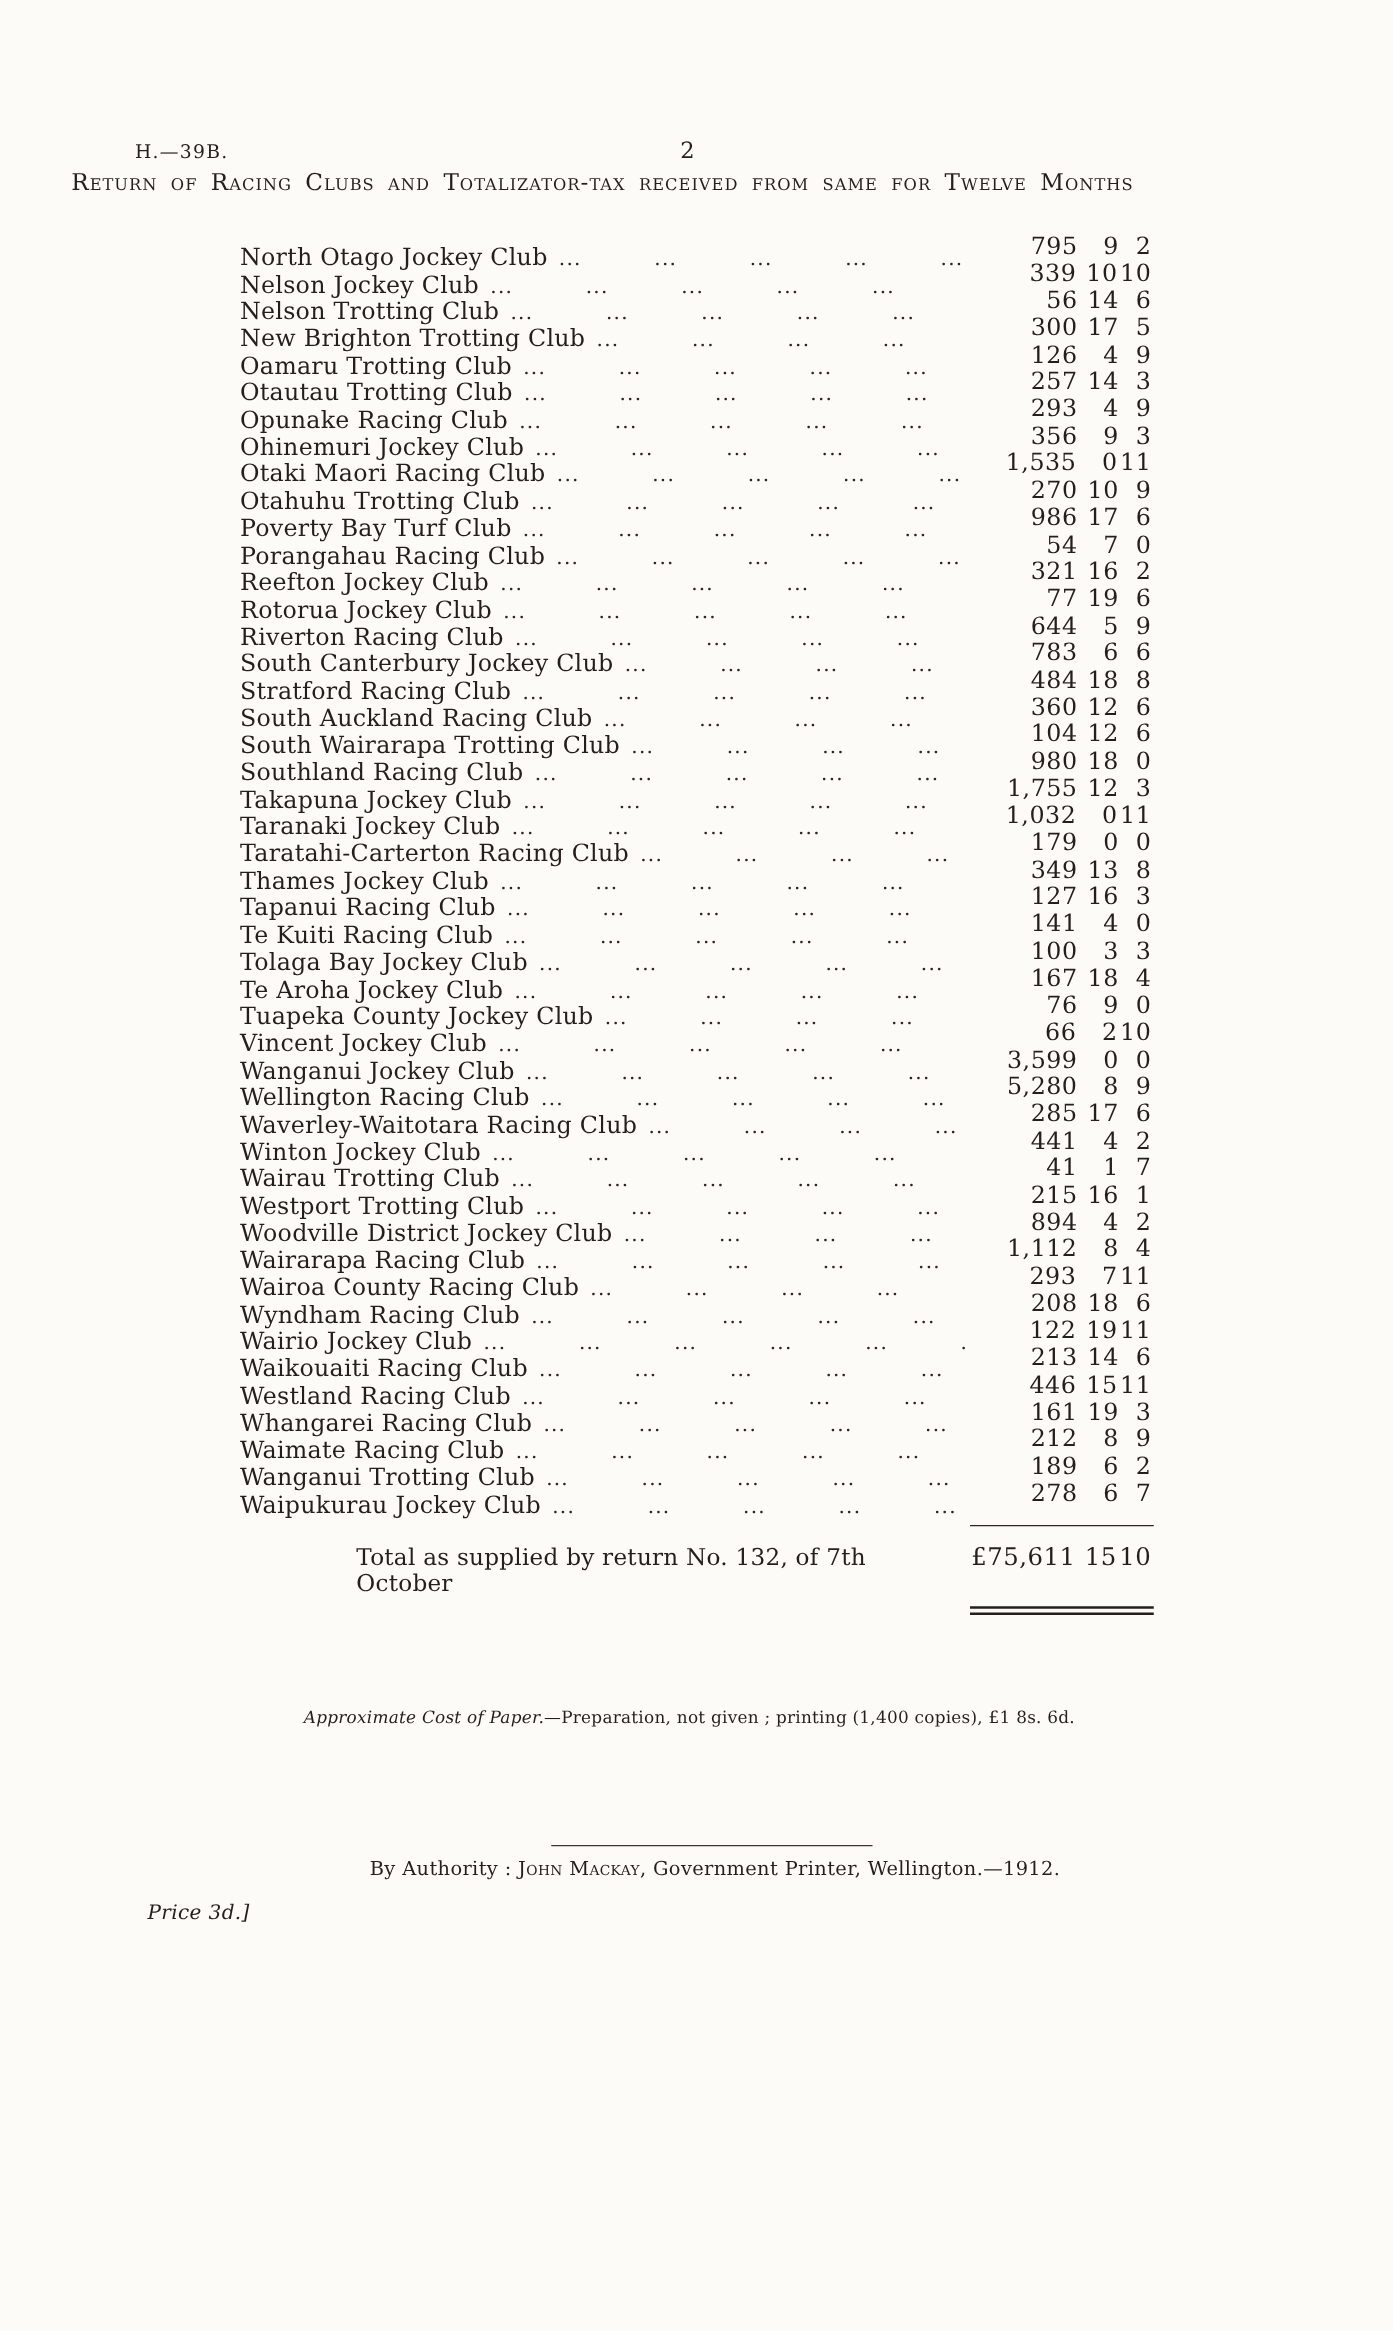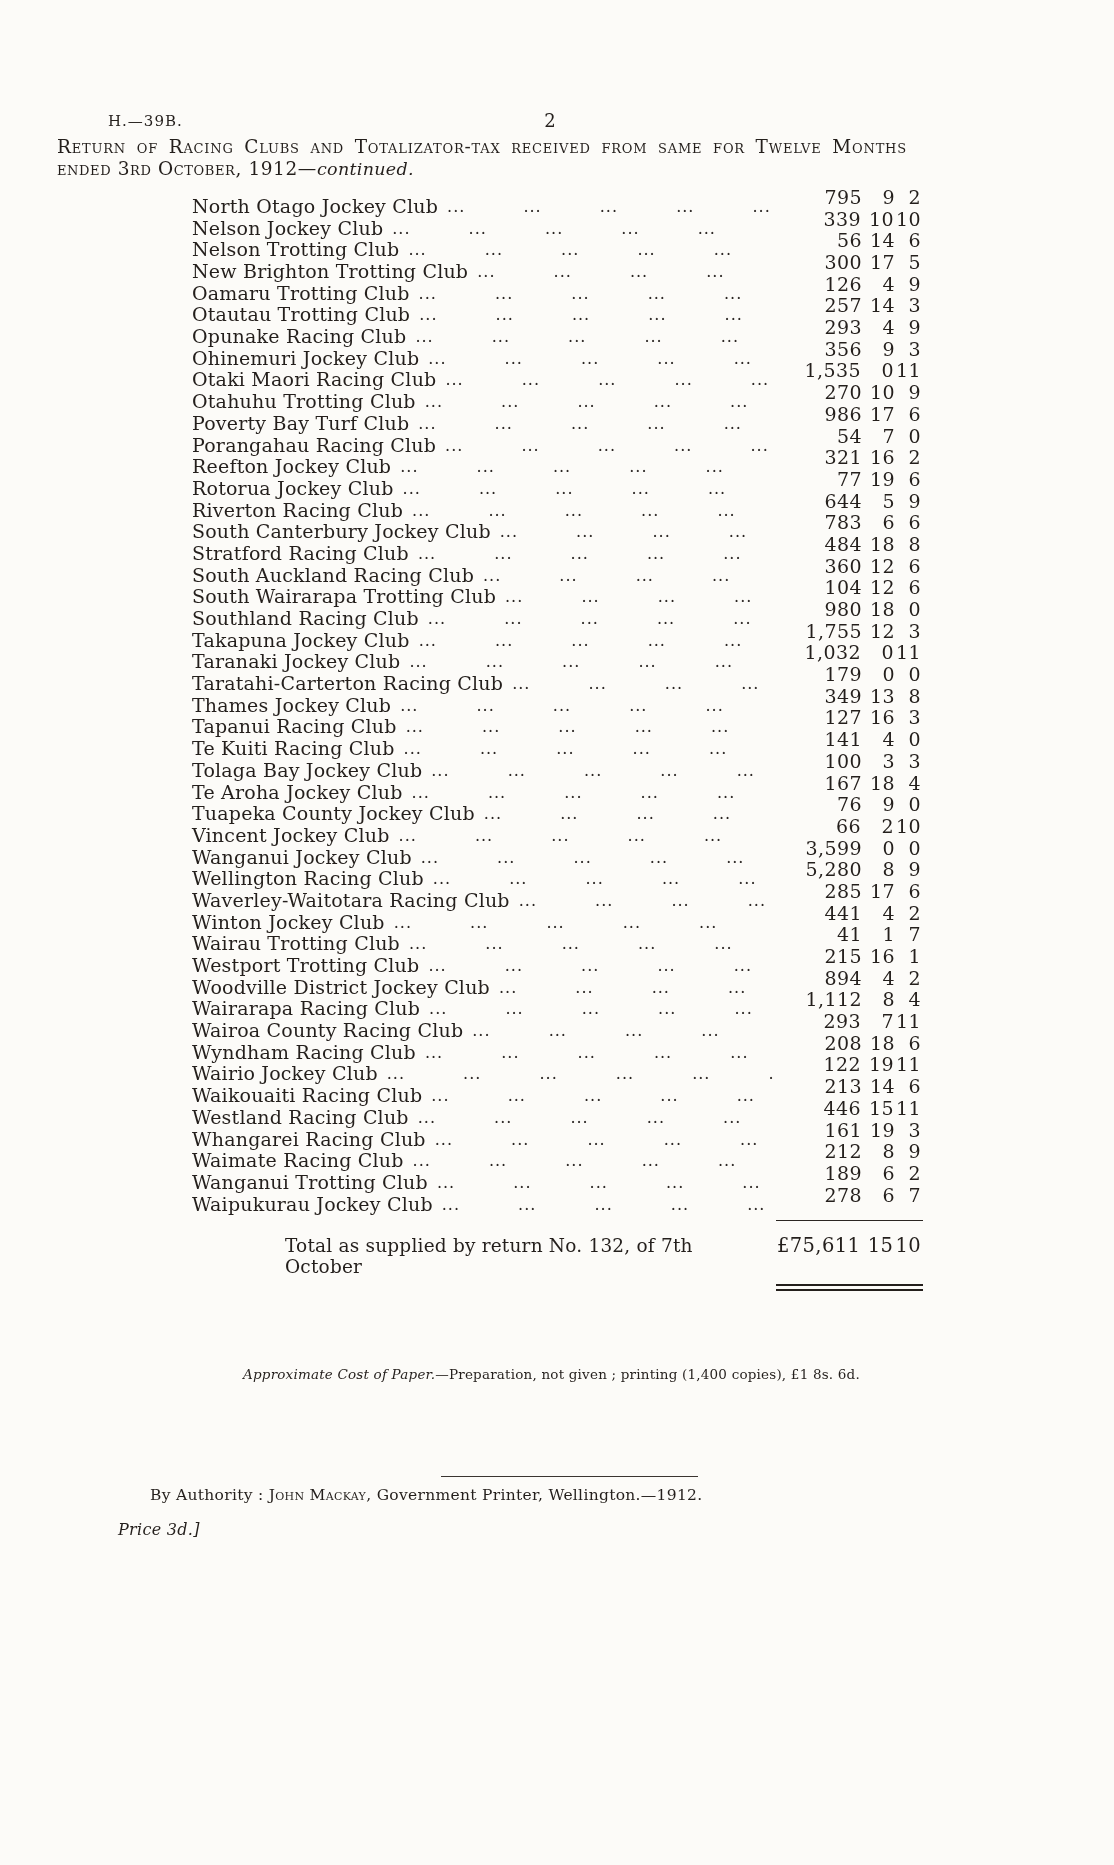--- a/index.html
+++ b/index.html
@@ -40,33 +40,32 @@
   .amount-rule{width:147px;margin-left:auto;border-top:1.5px solid #2b2622;margin-top:5px;}
   .total-row{display:flex;margin-top:13px;align-items:baseline;}
   .total-spacer{flex:0 0 93px;}
   .total-label{flex:1 1 auto;font-size:18.5px;letter-spacing:.2px;}
   .total-num{font-size:19.5px;letter-spacing:.4px;padding-right:2px;box-sizing:border-box;}
   .double-rule{width:147px;margin-left:auto;margin-top:7px;height:3px;border-top:2.5px solid #241f1c;border-bottom:2.5px solid #241f1c;}
   
   .cost-note{left:243px;top:1366px;font-size:13.5px;letter-spacing:.2px;}
   .cost-lead{font-style:italic;}
   .authority-rule{left:441px;top:1476px;width:257px;border-top:1.5px solid #3a3430;}
-  .authority{left:150px;top:1486px;width:844px;text-align:left;font-size:15.5px;letter-spacing:.3px;}
+  .authority{left:150px;top:1486px;width:844px;text-align:center;font-size:15.5px;letter-spacing:.3px;}
   .authority .sc{font-variant:small-caps;}
   .price{left:118px;top:1520px;font-size:16px;font-style:italic;letter-spacing:.3px;}
 </style>
 </head>
 <body>
 
 <div class="abs doc-ref">H.—39B.</div>
 <div class="abs page-num">2</div>
 
 <div class="abs title-block">
   <div class="title-l1">Return of Racing Clubs and Totalizator-tax received from same for Twelve Months</div>
-  <div class="title-l2"><span>ended 3rd October, 1912—</span><span class="cont">continued.</span></div>
 </div>
 
 <div class="abs table">
 
   <div id="rows">
   <div class="row">
     <span class="club">North Otago Jockey Club</span>
     <span class="lead"></span>
     <span class="c-p num">795</span>
     <span class="c-s num">9</span>

